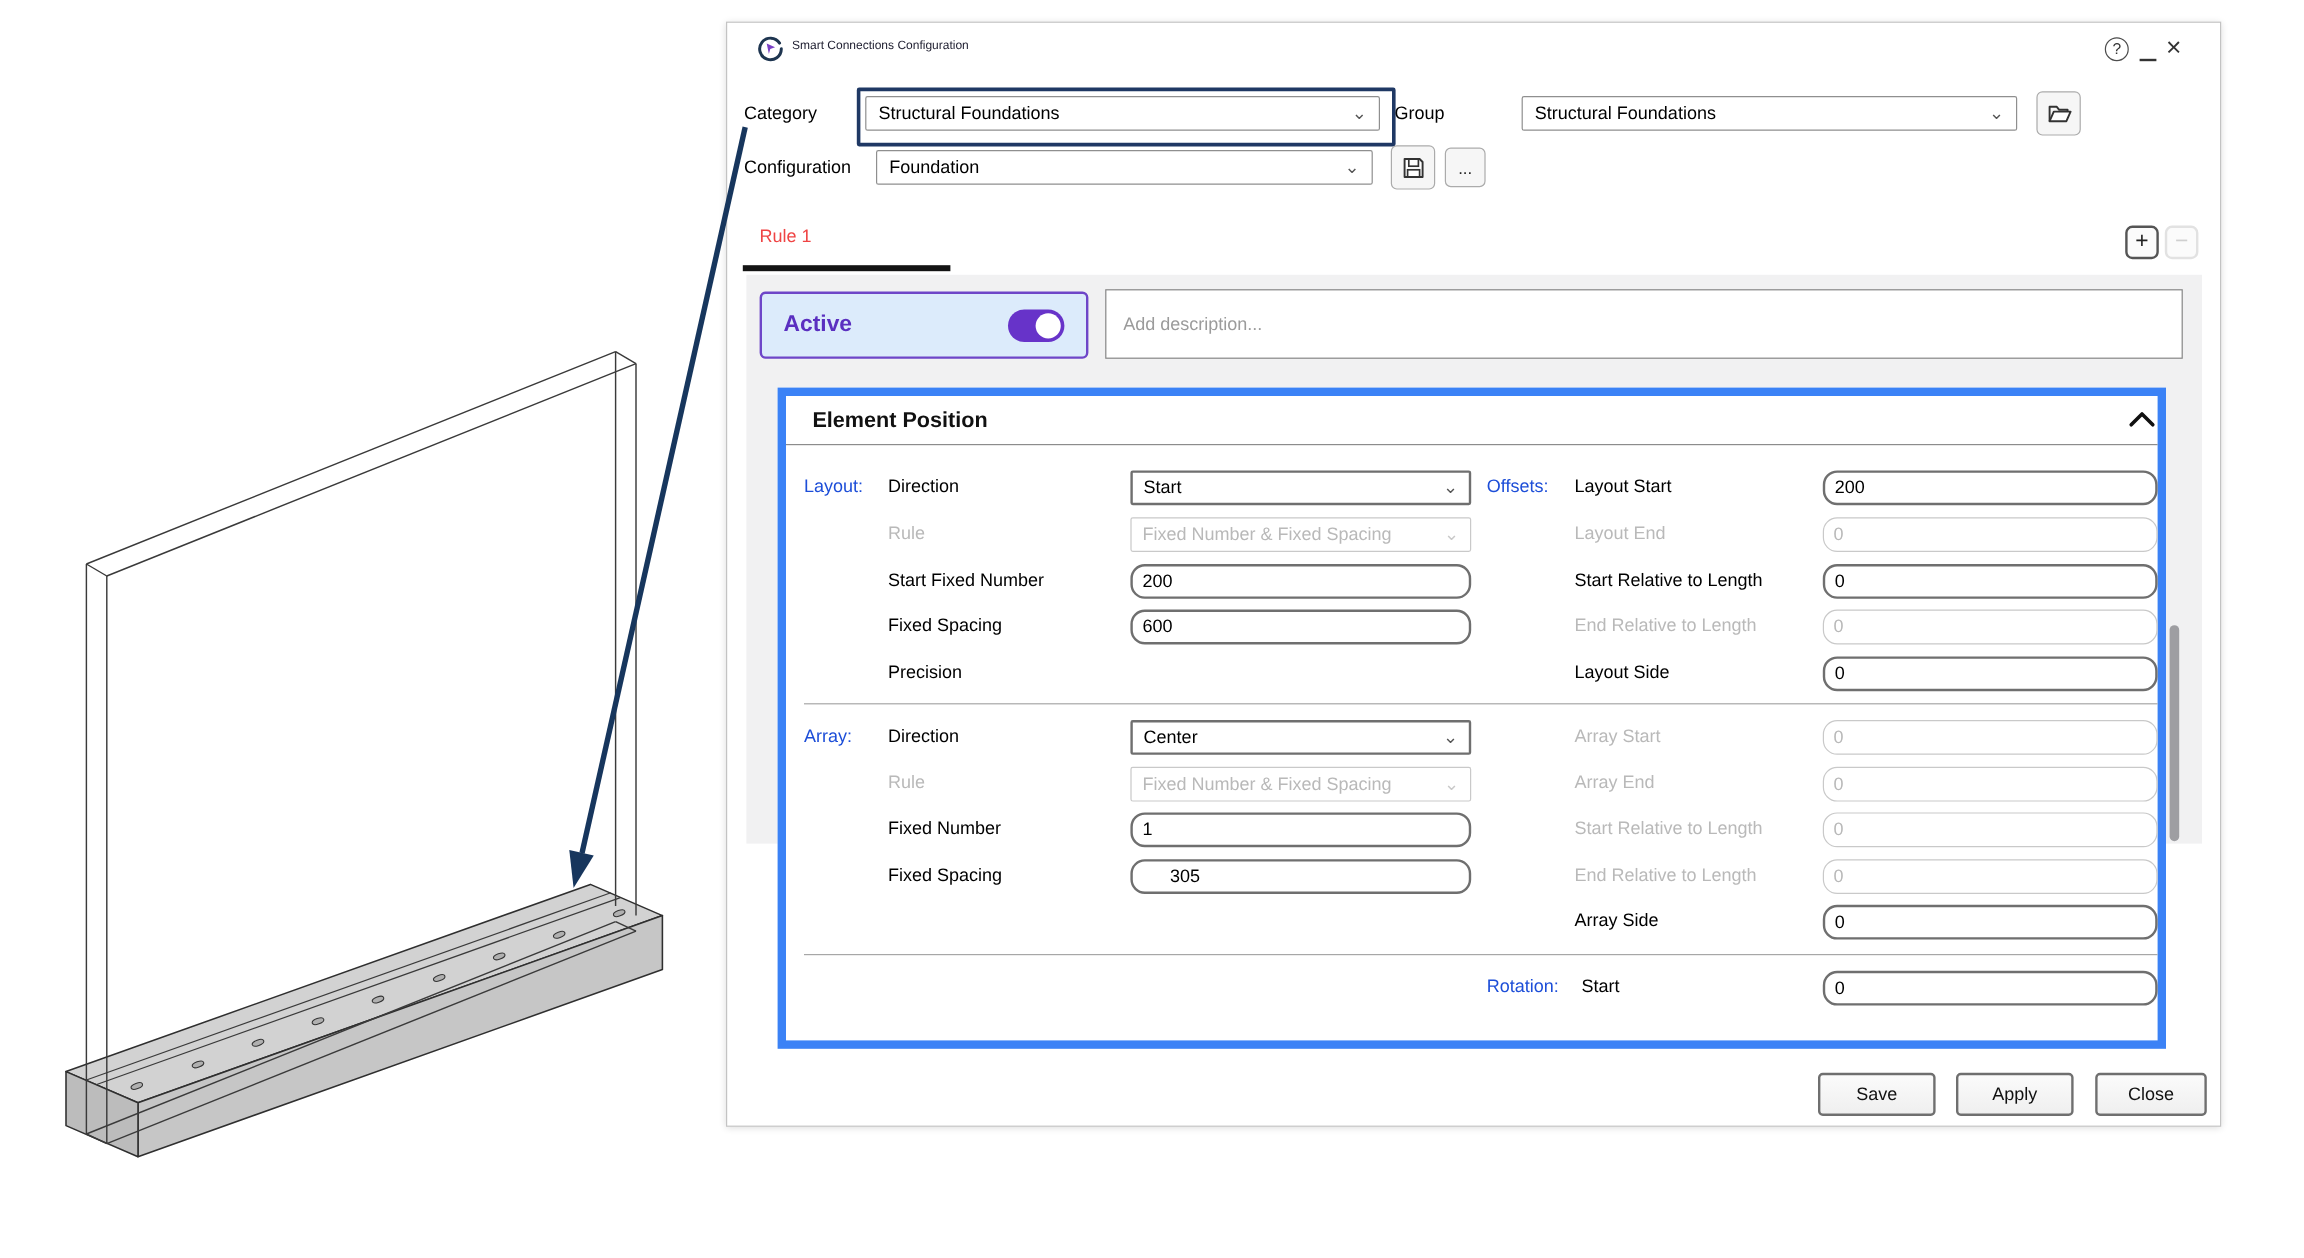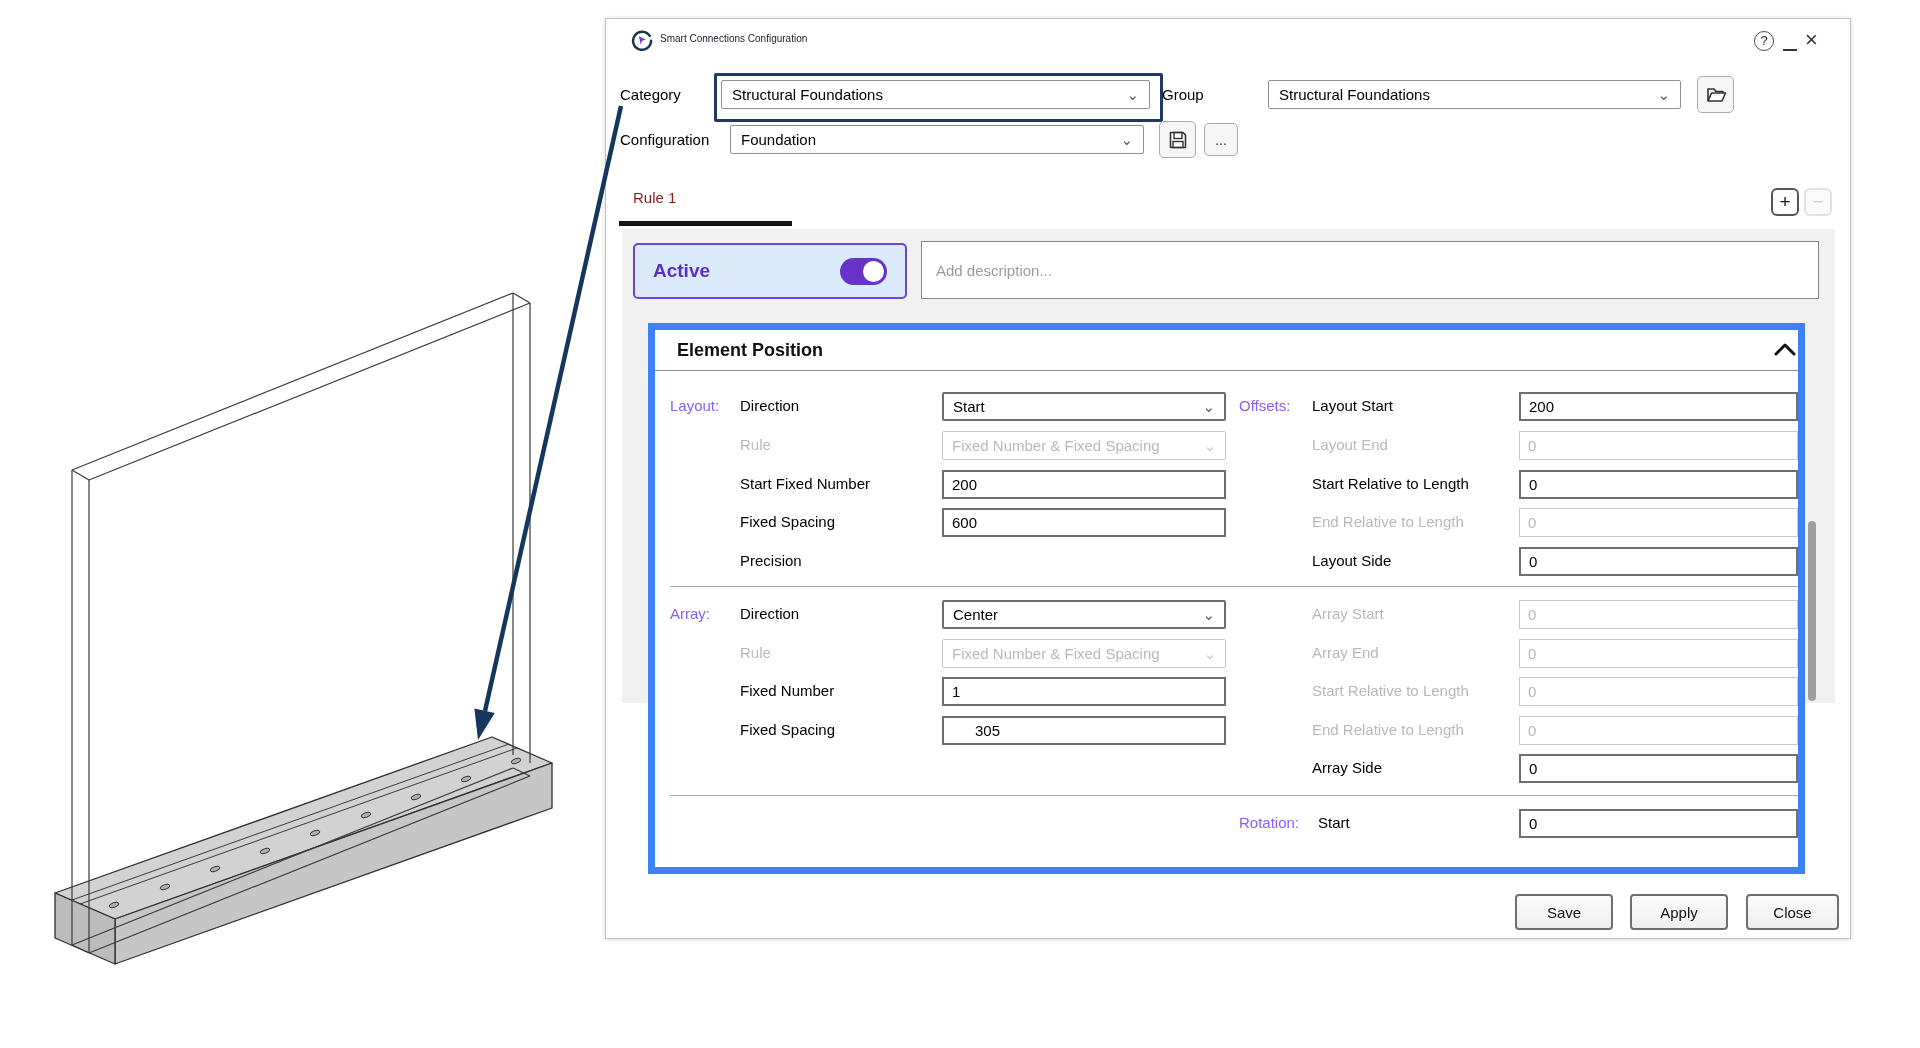--- a/index.html
+++ b/index.html
@@ -23,21 +23,21 @@
   
   .combo{position:absolute;background:#fff;border:1px solid #8f8f8f;border-radius:2px;
          display:flex;align-items:center;padding:0 10px;font-size:15px;color:#000;
          box-sizing:border-box;white-space:nowrap;overflow:hidden;}
   .combo .chev{margin-left:auto;color:#555;font-size:15px;line-height:1;padding-left:6px;}
   .hl{position:absolute;border:3px solid #1f3864;border-radius:2px;}
   .toolbtn{position:absolute;background:#f6f6f6;border:1px solid #ababab;border-radius:5px;
            display:flex;align-items:center;justify-content:center;box-sizing:border-box;}
 
   
-  .tab-label{position:absolute;font-size:15px;color:#7f1d1d;}
+  .tab-label{position:absolute;font-size:15px;color:#ef4444;}
   .tab-underline{position:absolute;background:#141414;}
   .sqbtn{position:absolute;width:28px;height:28px;border:2px solid #555;border-radius:6px;background:#fbfbfb;
          box-sizing:border-box;font-size:19px;line-height:23px;text-align:center;color:#222;}
   .sqbtn.dis{border:2px solid #e2e2e2;color:#cfcfcf;}
 
   
   .panel{position:absolute;left:16px;top:210px;width:1213px;height:474px;background:#f1f1f2;}
 
   .active-box{position:absolute;left:11px;top:14px;width:274px;height:56px;background:#dcebfb;
               border:2px solid #6e46c8;border-radius:5px;box-sizing:border-box;
@@ -50,31 +50,31 @@
               color:#222;padding:0 14px;}
   .desc-input::placeholder{color:#9b9b9b;}
 
   
   .section{position:absolute;left:26px;top:94px;width:1157px;height:551px;background:#fff;
            border:7px solid #3b82f6;box-sizing:border-box;}
   .sec-header{position:absolute;left:0;top:0;width:100%;height:41px;border-bottom:1px solid #8c8c8c;box-sizing:border-box;}
   .sec-title{position:absolute;left:22px;top:10px;font-size:18px;font-weight:bold;color:#111;}
   .collapse{position:absolute;left:1118px;top:11px;width:26px;height:20px;}
 
-  .grp{position:absolute;font-size:15px;color:#8b5cf6;white-space:nowrap;}
+  .grp{position:absolute;font-size:15px;color:#1d4ed8;white-space:nowrap;}
   .flbl{position:absolute;font-size:15px;color:#000;white-space:nowrap;}
   .flbl.dis,.grp.dis{color:#b9b9b9;}
   .fcombo{position:absolute;left:287px;width:284px;height:29px;background:#fff;border:2px solid #6f6f6f;
           border-radius:2px;display:flex;align-items:center;padding:0 9px;font-size:15px;color:#000;
           box-sizing:border-box;white-space:nowrap;overflow:hidden;}
   .fcombo .chev{margin-left:auto;color:#555;font-size:15px;line-height:1;padding-left:4px;}
   .fcombo.dis{border:1px solid #c9c9c9;color:#b9b9b9;}
   .fcombo.dis .chev{color:#c9c9c9;}
   .tin{position:absolute;left:287px;width:284px;height:29px;border:2px solid #6f6f6f;background:#fff;
-       font-size:15px;padding:0 8px;box-sizing:border-box;font-family:inherit;color:#000;border-radius:0;}
+       font-size:15px;padding:0 8px;box-sizing:border-box;font-family:inherit;color:#000;border-radius:12px;}
   .tin.r{left:864px;width:279px;}
   .tin.dis{border:1px solid #c9c9c9;color:#b9b9b9;}
   .divider{position:absolute;left:15px;width:1128px;height:1px;background:#a7a7a7;}
 
   .scroll-thumb{position:absolute;left:1186px;top:292px;width:8px;height:180px;border-radius:4px;background:#9e9ea2;}
 
   
   .wbtn{position:absolute;top:875px;height:36px;background:linear-gradient(#fbfbfb,#efefef);
         border:2px solid #6f6f6f;border-radius:4px;box-sizing:border-box;font-size:15px;color:#111;
         font-family:inherit;display:flex;align-items:center;justify-content:center;}

